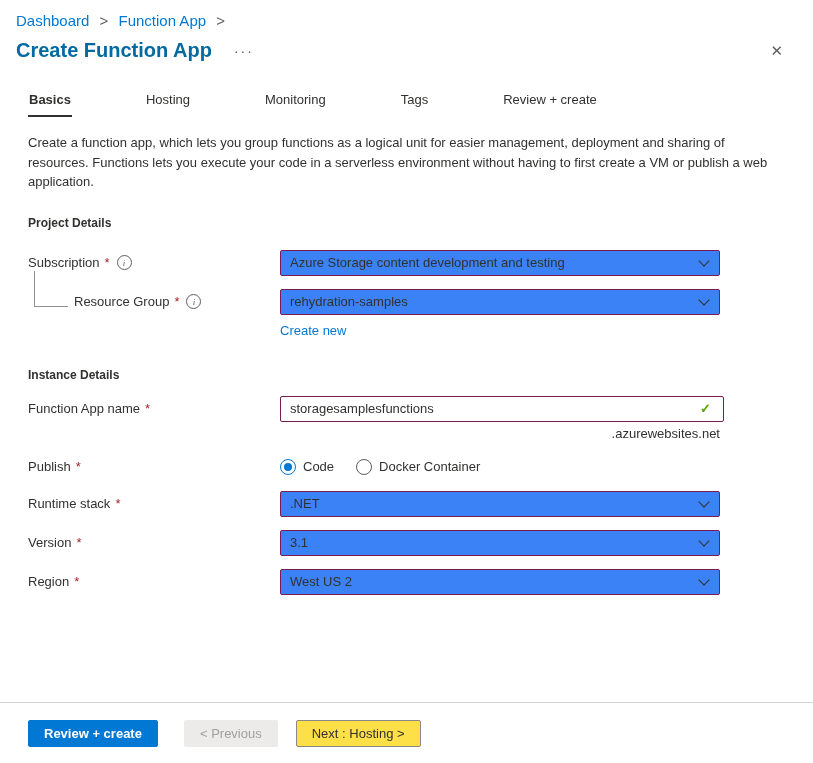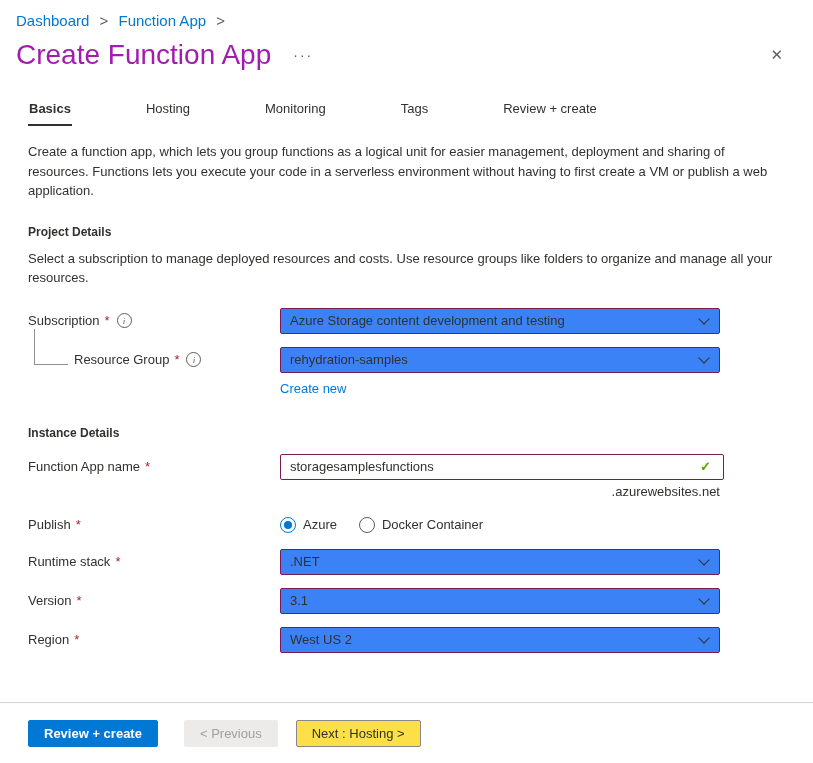--- a/index.html
+++ b/index.html
@@ -7,21 +7,21 @@
   .page { position:relative; width:813px; height:763px; background:#ffffff; color:#323130; font-size:13px; overflow:hidden; }
   .content { padding:12px 16px 0 16px; }
 
   
   .breadcrumb { font-size:15px; margin-bottom:10px; }
   .crumb { color:#0078d4; text-decoration:none; cursor:pointer; }
   .crumb-sep { color:#605e5c; margin:0 6px; }
 
   
   .header-row { display:flex; align-items:center; }
-  .page-title { font-size:28px; font-weight:400; color:#a21caf; }
+  .page-title { font-size:20px; font-weight:700; color:#0369a1; }
   .more-btn { margin-left:22px; color:#605e5c; font-size:14px; letter-spacing:2px; cursor:pointer; }
   .close-btn { margin-left:auto; margin-right:14px; color:#605e5c; font-size:15px; cursor:pointer; }
 
   .inner { padding-left:12px; padding-right:12px; }
 
   
   .tabs { display:flex; margin-top:30px;gap:45px; }
   .tab { margin-right:28px; padding:0 1px 8px 1px; color:#323130; cursor:pointer; }
   .tab.active { font-weight:700; border-bottom:2px solid #323130; }
 
@@ -107,21 +107,20 @@
         <div class="tab active">Basics</div>
         <div class="tab">Hosting</div>
         <div class="tab">Monitoring</div>
         <div class="tab">Tags</div>
         <div class="tab">Review + create</div>
       </div>
 
       <p class="intro">Create a function app, which lets you group functions as a logical unit for easier management, deployment and sharing of resources. Functions lets you execute your code in a serverless environment without having to first create a VM or publish a web application.</p>
 
       <h2 class="section-heading">Project Details</h2>
-      <p class="section-desc">Select a subscription to manage deployed resources and costs. Use resource groups like folders to organize and manage all your resources.</p>
 
       <div class="form">
 
         <div class="field-row">
           <div class="field-label">
             <span>Subscription</span>
             <span class="req">*</span>
             <span class="info-icon">i</span>
           </div>
           <div class="control">
@@ -184,21 +183,21 @@
           <div class="field-label">
             <span>Publish</span>
             <span class="req">*</span>
           </div>
           <div class="control">
             <div class="radio-group">
               <div class="radio selected">
                 <span class="radio-circle">
                     <span class="radio-dot"></span>
                   </span>
-                <span>Azure</span>
+                <span>Code</span>
               </div>
               <div class="radio">
                 <span class="radio-circle"></span>
                 <span>Docker Container</span>
               </div>
             </div>
           </div>
         </div>
 
         <div class="field-row">

